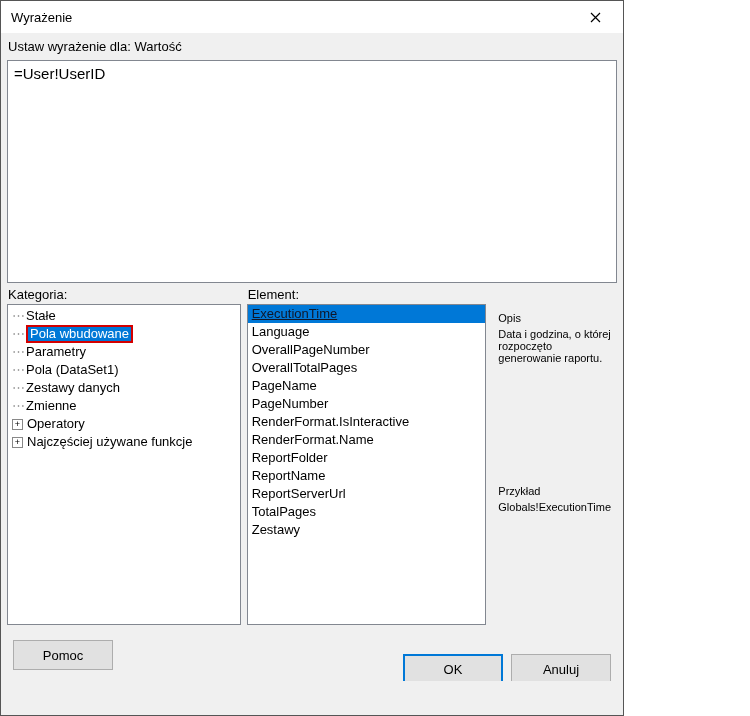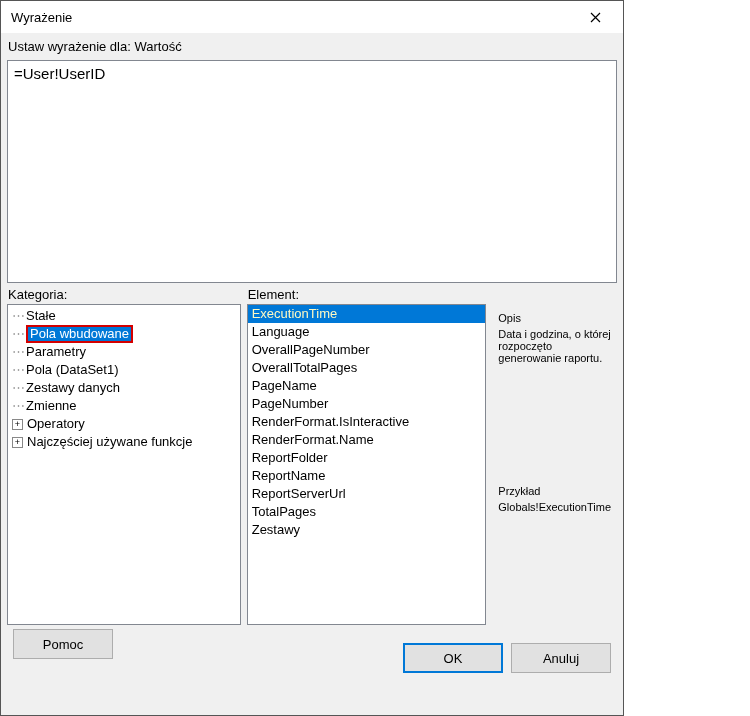--- a/index.html
+++ b/index.html
@@ -116,33 +116,35 @@
     line-height: 14px;
   }
   .list-item {
     height: 18px;
     padding: 0 4px;
     white-space: nowrap;
     cursor: default;
   }
   .list-sel {
     background: #0078d7;
-    color: #fef9c3;
+    color: #0f172a;
+    text-decoration: underline;
   }
   .desc-panel, .example-panel {
     background: #f0f0f0;
     padding: 2px 6px 4px 6px;
     font-size: 11px;
   }
   .desc-panel { height: 167px; }
   .example-panel { flex: 1; }
   .sub-head { margin-bottom: 4px; }
   .buttons {
     height: 52px;
     display: flex;
+    align-items: center;
     padding: 0 6px 0 6px;
     gap: 8px;
   }
   .btn {
     height: 30px;
     min-width: 100px;
     border: 1px solid #adadad;
     background: #e1e1e1;
     font-size: 13px;
     font-family: inherit;

